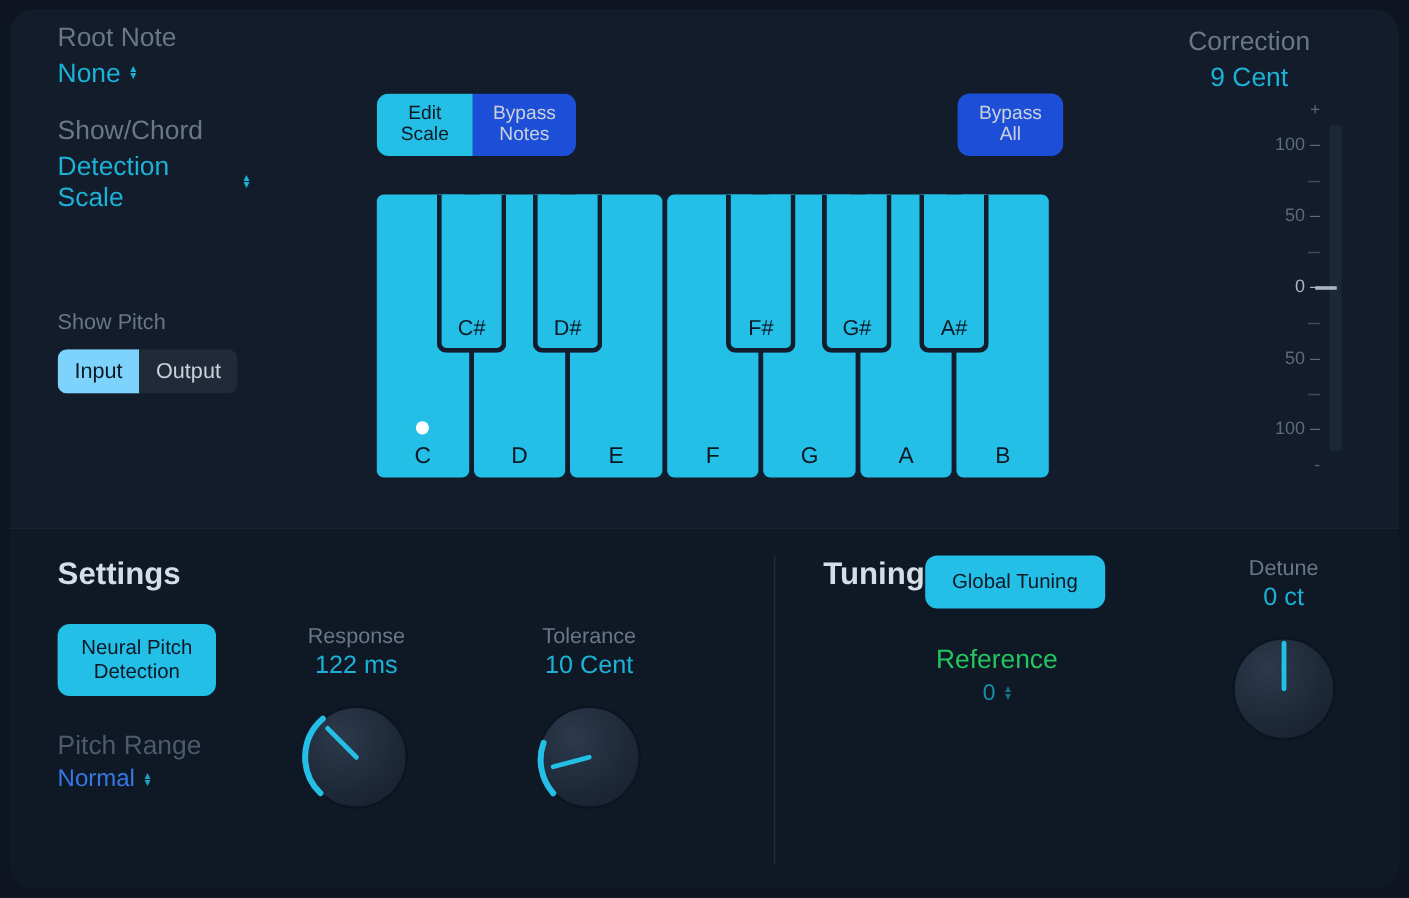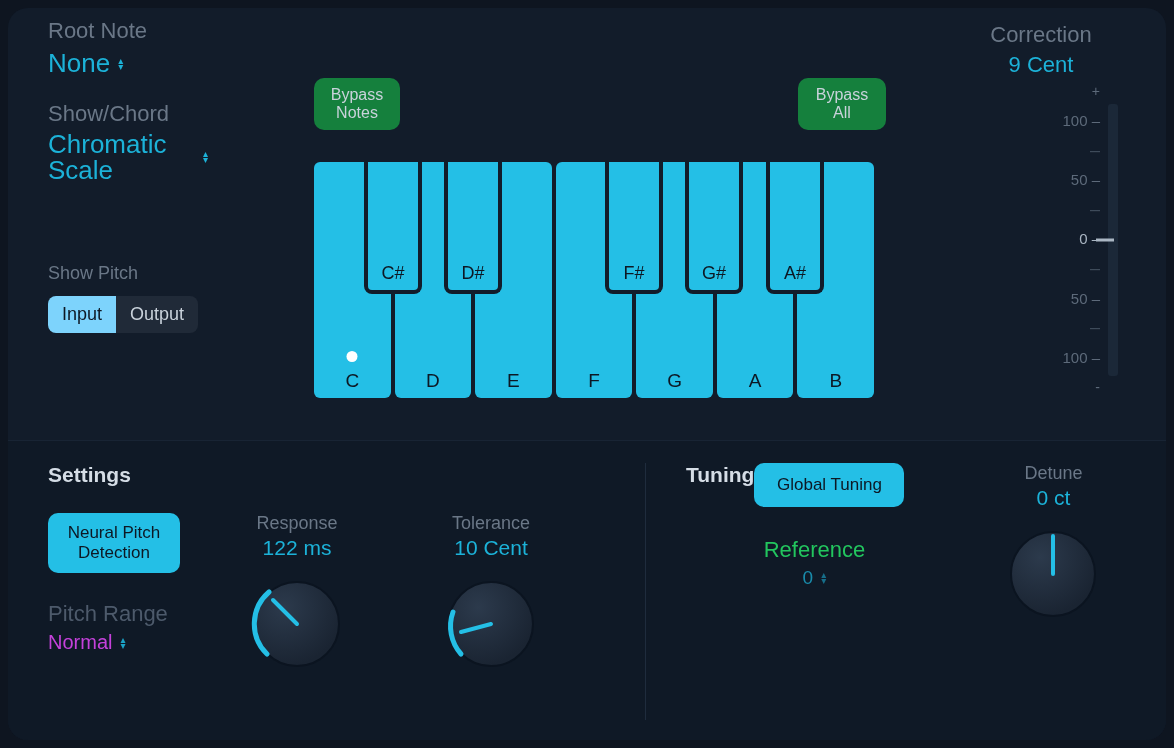--- a/index.html
+++ b/index.html
@@ -25,21 +25,21 @@
       top: 10px;
       width: 220px;
     }
     .param-label {
       color: #6a7787;
       font-size: 22px;
       margin-bottom: 4px;
     }
     .param-value {
       color: #1cb2d8;
-      font-size: 26px;
+      font-size: 22px;
       display: inline-flex;
       align-items: center;
       gap: 8px;
       cursor: pointer;
     }
     .chevrons {
       display: inline-flex;
       flex-direction: column;
       line-height: 6px;
       font-size: 10px;
@@ -84,21 +84,21 @@
       display: flex;
       gap: 0;
       align-items: stretch;
     }
     .tool-seg {
       display: inline-flex;
       border-radius: 10px;
       overflow: hidden;
     }
     .tool-btn {
-      background: #15803d;
+      background: #1d4ed8;
       color: #c9d2db;
       font-size: 16px;
       line-height: 18px;
       padding: 8px 12px;
       text-align: center;
       cursor: pointer;
       display: flex;
       flex-direction: column;
       justify-content: center;
     }
@@ -251,21 +251,21 @@
       flex-direction: column;
     }
     .bot-right {
       width: 480px;
       padding-left: 40px;
       display: flex;
       flex-direction: row;
     }
     .section-title {
       color: #d5dde6;
-      font-size: 21px;
+      font-size: 26px;
       font-weight: 600;
       margin-bottom: 26px;
     }
     .bot-row {
       display: flex;
       align-items: flex-start;
       gap: 24px;
     }
     .btn-pill {
       background: #24bfe6;
@@ -297,21 +297,21 @@
       height: 104px;
       margin: 12px auto 0;
       position: relative;
     }
     .knob svg { width: 104px; height: 104px; }
 
     .pitch-range-group {
       margin-top: 28px;
     }
     .pitch-range-group .param-label { color: #4d5a6b; }
-    .pitch-range-group .param-value { color: #d946ef; font-size: 20px; opacity: 0.9; }
+    .pitch-range-group .param-value { color: #3b82f6; font-size: 20px; opacity: 0.9; }
 
     .reference-group {
       margin-top: 30px;
       text-align: center;
       width: 120px;
     }
     .reference-group .param-label { color: #22c55e; }
     .reference-group .param-value { justify-content: center; color: #1cb2d8; opacity: 0.75; font-size: 19px; }
     .reference-group .chevrons { color: #1cb2d8; opacity: 0.75; }
   </style>
@@ -327,38 +327,42 @@
         <span>None</span>
         <span class="chevrons">
             <span class="up"></span>
             <span class="down"></span>
           </span>
       </div>
     </div>
     <div class="scale-chord-group">
       <div class="param-label">Show/Chord</div>
       <div class="param-value" style="max-width:160px;">
-        <span style="line-height:26px;">Chromatic Scale</span>
+        <span style="line-height:26px;">Detection Scale</span>
         <span class="chevrons">
             <span class="up"></span>
             <span class="down"></span>
           </span>
       </div>
     </div>
     <div>
       <div class="show-pitch-label">Show Pitch</div>
       <div class="seg">
         <div class="seg-btn active">Input</div>
         <div class="seg-btn">Output</div>
       </div>
     </div>
   </div>
 
   <div class="kb-toolbar">
     <div class="tool-seg">
+      <div class="tool-btn active">
+        <span style="white-space:pre-line; display:block; width:56px;">Edit
+Scale</span>
+      </div>
       <div class="tool-btn">
         <span style="white-space:pre-line; display:block; width:62px;">Bypass
 Notes</span>
       </div>
     </div>
   </div>
   <div class="bypass-all">
     <div class="tool-btn" style="border-radius:10px;">
       <span style="white-space:pre-line; display:block; width:64px;">Bypass
 All</span>

